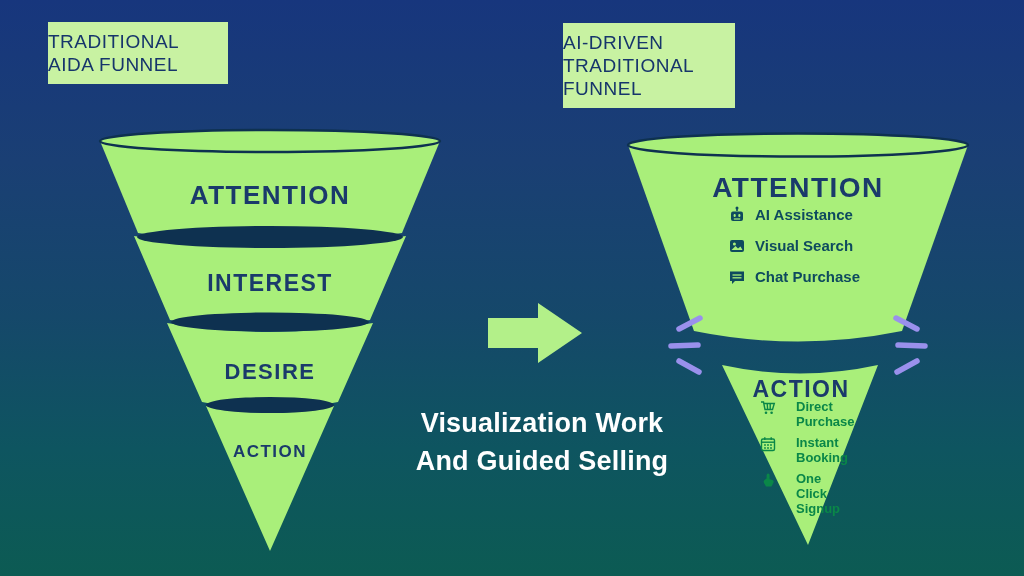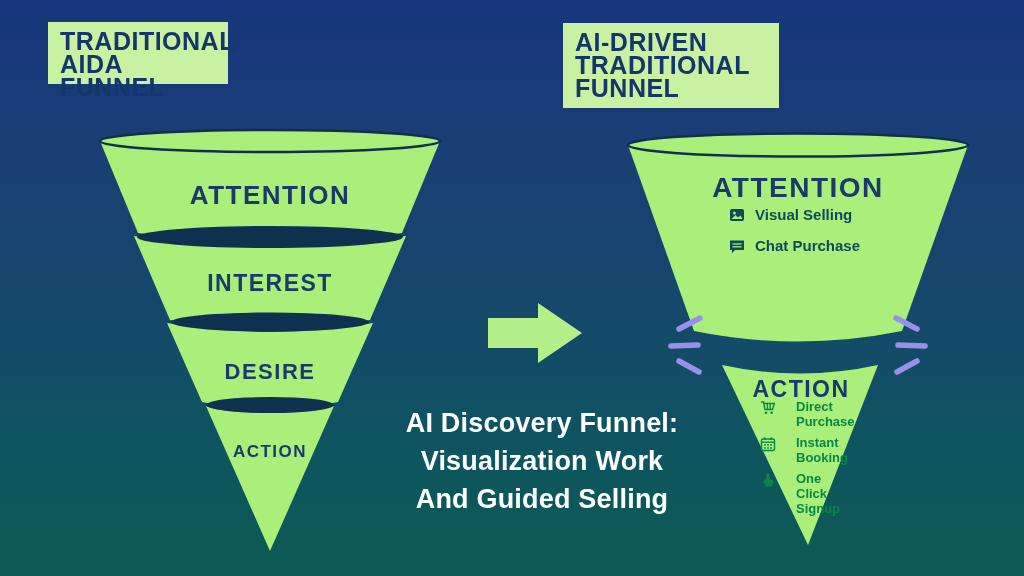--- a/index.html
+++ b/index.html
@@ -7,29 +7,29 @@
     position:relative;
     width:1024px;height:576px;
     overflow:hidden;
     font-family:"Liberation Sans", sans-serif;
     background:linear-gradient(to bottom,#17367D 0%,#1A3F74 28%,#15486A 55%,#0E5560 78%,#0C5B53 100%);
   }
   .hdr-box{
     position:absolute;
     background:#C8F2A2;
     color:#16356B;
-    font-weight:700;
-    font-size:25px;
+    font-weight:400;
+    font-size:19px;
     line-height:23px;
     letter-spacing:.5px;
-    padding:8px 12px;
+    padding:8px 0;
     box-sizing:border-box;
   }
   .hdr-left{left:48px;top:22px;width:180px;height:62px;}
-  .hdr-right{left:563px;top:23px;width:216px;height:85px;}
+  .hdr-right{left:563px;top:23px;width:172px;height:85px;}
   svg.layer{position:absolute;left:0;top:0;}
   .items-attention{
     position:absolute;left:728px;top:204px;width:170px;
     display:flex;flex-direction:column;gap:10px;z-index:3;
   }
   .items-attention .row{display:flex;align-items:center;gap:9px;height:21px;}
   .items-attention .row .lbl{
     color:#0E4A5E;font-size:15px;font-weight:700;white-space:nowrap;
   }
   .items-attention .ic{width:18px;height:18px;color:#0E4A5E;flex:0 0 auto;display:flex;}
@@ -100,26 +100,39 @@
   <div class="hdr-box hdr-right">
     <div>AI-DRIVEN</div>
     <div>TRADITIONAL</div>
     <div>FUNNEL</div>
   </div>
 
   <div class="items-attention">
     <div class="row">
       <span class="ic">
         <svg viewBox="0 0 18 18" width="18" height="18">
+          <line x1="9" y1="2" x2="9" y2="5" stroke="currentColor" stroke-width="1.6"></line>
+          <circle cx="9" cy="2" r="1.5" fill="currentColor"></circle>
+          <rect x="3" y="5.5" width="12" height="9.5" rx="2" fill="currentColor"></rect>
+          <rect x="5.6" y="8" width="2.1" height="3" rx="1" fill="#A9EF7A"></rect>
+          <rect x="10.3" y="8" width="2.1" height="3" rx="1" fill="#A9EF7A"></rect>
+          <rect x="5.8" y="12.4" width="6.4" height="1.2" fill="#A9EF7A"></rect>
+        </svg>
+      </span>
+      <span class="lbl">AI Assistance</span>
+    </div>
+    <div class="row">
+      <span class="ic">
+        <svg viewBox="0 0 18 18" width="18" height="18">
           <rect x="2" y="3" width="14" height="12" rx="2" fill="currentColor"></rect>
           <circle cx="6.4" cy="7" r="1.5" fill="#A9EF7A"></circle>
           <path d="M 3.5,13 L 7.5,9 L 10,11.5 L 12.5,9.5 L 14.5,13 Z" fill="#A9EF7A"></path>
         </svg>
       </span>
-      <span class="lbl">Visual Selling</span>
+      <span class="lbl">Visual Search</span>
     </div>
     <div class="row">
       <span class="ic">
         <svg viewBox="0 0 18 18" width="18" height="18">
           <path d="M 2,3.5 h 14 v 9.5 h -9 l -3,3 v -3 h -2 Z" fill="currentColor"></path>
           <line x1="4.5" y1="7" x2="13.5" y2="7" stroke="#A9EF7A" stroke-width="1.3"></line>
           <line x1="4.5" y1="9.8" x2="13.5" y2="9.8" stroke="#A9EF7A" stroke-width="1.3"></line>
         </svg>
       </span>
       <span class="lbl">Chat Purchase</span>
@@ -171,18 +184,17 @@
       </span>
       <span class="lines">
         <div>One</div>
         <div>Click</div>
         <div>Signup</div>
       </span>
     </div>
   </div>
 
   <div class="main-title">
-    <div>AI Discovery Funnel:</div>
     <div>Visualization Work</div>
     <div>And Guided Selling</div>
   </div>
 
 </div>
 
 </body></html>

